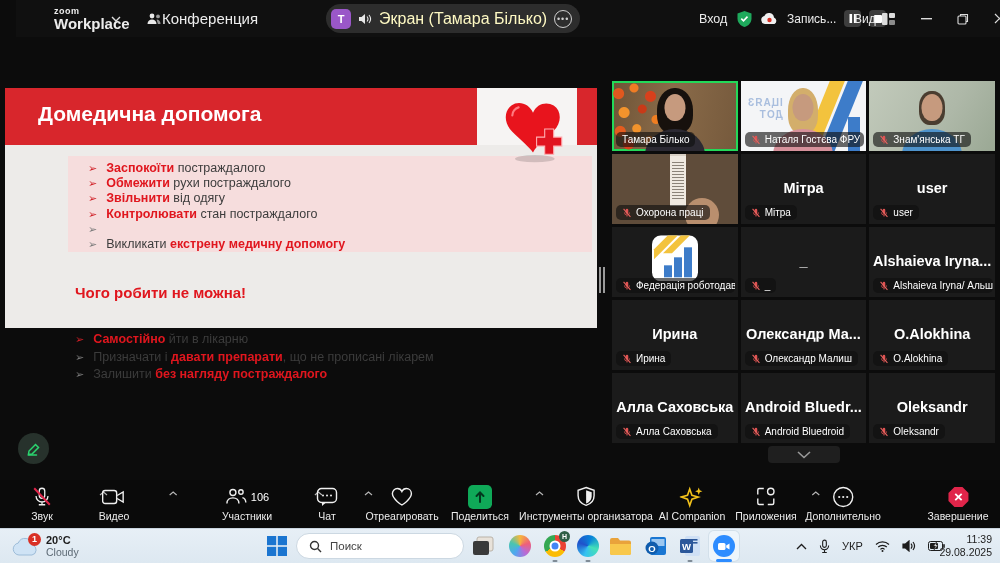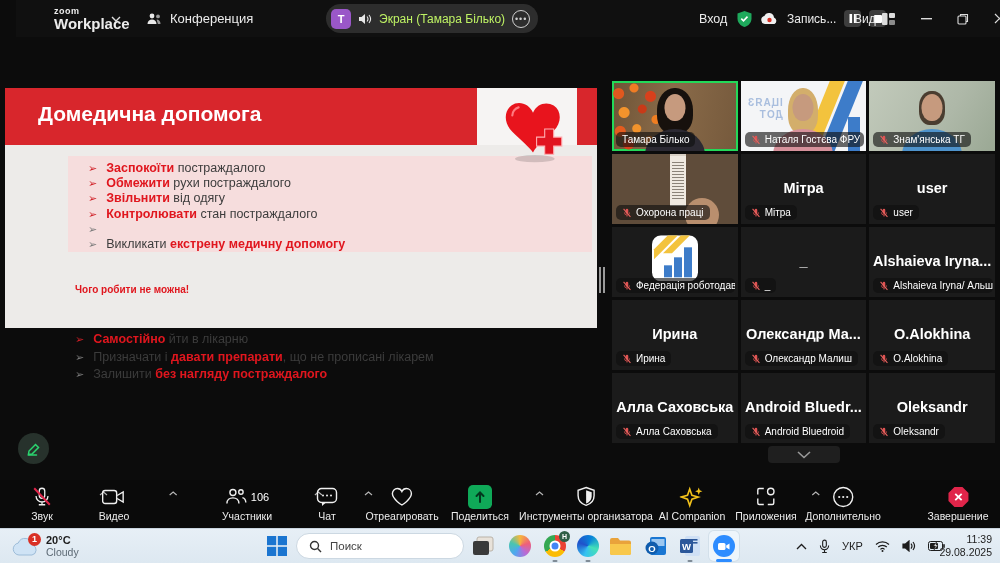--- a/index.html
+++ b/index.html
@@ -8,26 +8,26 @@
   .screen { position:relative; width:1000px; height:563px; background:#0c0c0c; }
 
   
   .titlebar { position:absolute; left:16px; top:0; width:1000px; height:37px; background:#101010;
     color:#ececec; }
   .tb-abs { position:absolute; top:0; height:37px; display:flex; align-items:center; }
   .zw-logo { left:38px; flex-direction:column; justify-content:center; align-items:flex-start; line-height:1; }
   .zw-top { font-size:9px; font-weight:bold; letter-spacing:.5px; }
   .zw-bottom { font-size:15px; font-weight:bold; }
   .chev-down { width:10px; height:10px; }
-  .meeting-tab { left:130px; gap:8px; font-size:13px; cursor:pointer; }
+  .meeting-tab { left:130px; font-size:15px; cursor:pointer; }
   .share-pill { left:310px; top:4px; height:29px; background:#2d2d2d; border-radius:15px;
     display:flex; align-items:center; gap:7px; padding:0 8px 0 5px; cursor:default; }
   .share-avatar { width:20px; height:20px; border-radius:5px; background:#9a57c8; color:#fff;
     font-size:11px; font-weight:bold; display:flex; align-items:center; justify-content:center; }
-  .share-label { font-size:12px; color:#bef264; white-space:nowrap; }
+  .share-label { font-size:16px; color:#fef9c3; white-space:nowrap; }
   .pill-more { width:18px; height:18px; border:1.4px solid #cfcfcf; border-radius:50%;
     display:flex; align-items:center; justify-content:center; color:#cfcfcf; font-size:9px;
     letter-spacing:1px; cursor:pointer; }
   .signin { left:683px; font-size:12.5px; cursor:pointer; }
   .sec-shield { left:720px; }
   .rec-group { left:744px; gap:8px; font-size:12px; }
   .rec-btn { width:17px; height:17px; background:#3d3d3d; border-radius:4px; display:flex;
     align-items:center; justify-content:center; cursor:pointer; }
   .view-btn { left:838px; gap:6px; font-size:12px; cursor:pointer; }
   .win-ctl { font-size:13px; color:#dcdcdc; cursor:pointer; justify-content:center; width:30px; }
@@ -41,21 +41,21 @@
   .slide-header { position:absolute; left:0; top:0; width:100%; height:57px; background:#d8262c; }
   .slide-title { position:absolute; left:33px; top:14px; color:#fff; font-size:21px; font-weight:bold; }
   .heart-panel { position:absolute; right:20px; top:0; width:100px; height:57px; background:#f6f4f3; }
   .heart-svg { position:absolute; right:28px; top:5px; z-index:3; }
   .pink-box { position:absolute; left:63px; top:68px; width:524px; height:96px; background:#f6dddd;
     padding:5px 0 0 20px; }
   .bullet { display:flex; font-size:12.5px; line-height:15.2px; color:#3c3c3c; white-space:nowrap; }
   .arrow { margin-right:9px; font-size:11px; color:#7a7a7a; }
   .arrow-red { color:#d01f26; }
   .red-seg { color:#e0161e; font-weight:bold; }
-  .warning { position:absolute; left:70px; top:196px; color:#e0161e; font-weight:bold; font-size:10px; }
+  .warning { position:absolute; left:70px; top:196px; color:#e0161e; font-weight:bold; font-size:15px; }
   .dont-list { position:absolute; left:70px; top:243px; }
   .dont-list .bullet { line-height:17.5px; }
 
   
   .resize-handle { position:absolute; left:599px; top:230px; width:6px; height:26px;
     border-left:2px solid #9a9a9a; border-right:2px solid #9a9a9a; cursor:col-resize; }
 
   
   .annotate-btn { position:absolute; left:18px; top:396px; width:31px; height:31px; border-radius:50%;
     background:#27322c; display:flex; align-items:center; justify-content:center; cursor:pointer; }

